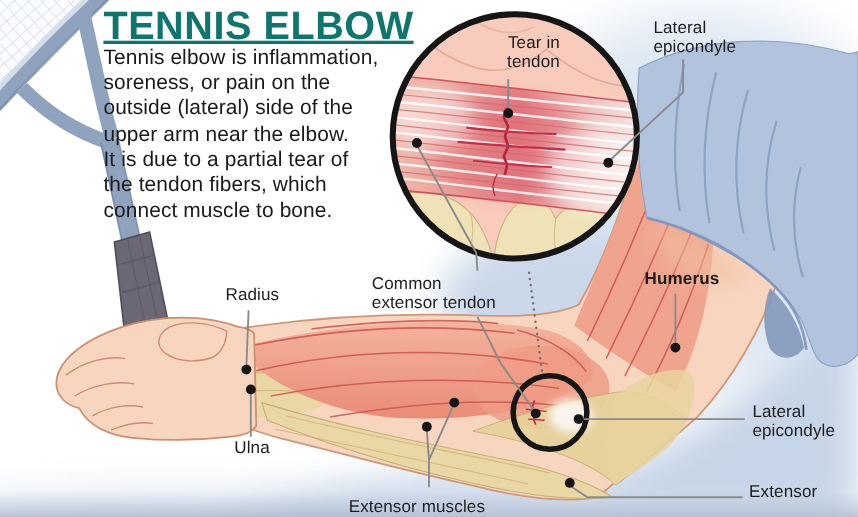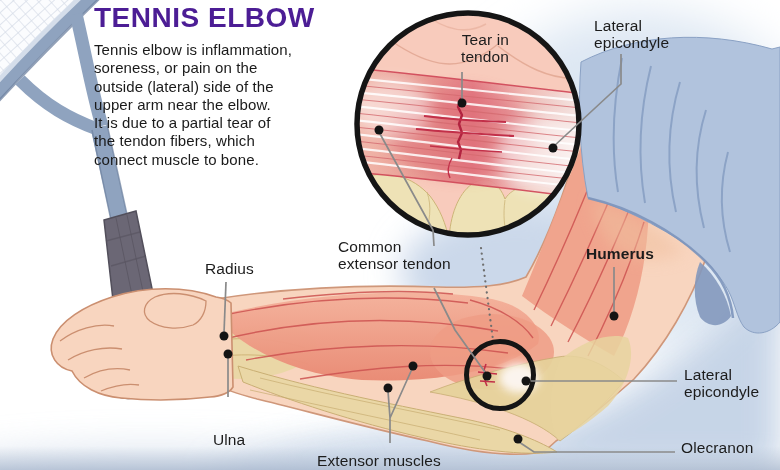--- a/index.html
+++ b/index.html
@@ -3,25 +3,26 @@
 <meta charset="utf-8">
 <style>
   html,body{margin:0;padding:0;background:#fff;}
   .stage{
     position:relative;width:780px;height:470px;overflow:hidden;background:#ffffff;
     font-family:"Liberation Sans",sans-serif;
   }
   .stage svg{position:absolute;left:0;top:0;}
   .txt{position:absolute;white-space:pre-line;color:#1e1e1e;}
   .title{
-    left:94px;top:2px;font-size:28px;font-weight:800;letter-spacing:.5px;
-    color:#4c1d95;
+    left:94px;top:2px;font-size:36px;font-weight:800;letter-spacing:.5px;
+    color:#0f766e;
+    text-decoration:underline;
   }
   .desc{
-    left:94px;top:41px;font-size:15px;line-height:1.22;color:#1a1a1a;
+    left:94px;top:41px;font-size:19px;line-height:1.22;color:#1a1a1a;
     font-weight:400;letter-spacing:.1px;
   }
   .lbl{font-size:15.5px;line-height:1.1;font-weight:500;letter-spacing:.1px;color:#1c1c1c;}
   .lbl.center{text-align:right;}
 </style>
 </head>
 <body>
 
 <div class="stage">
 
@@ -262,21 +263,21 @@
 upper arm near the elbow.
 It is due to a partial tear of
 the tendon fibers, which
 connect muscle to bone.</div>
 
   <div class="txt lbl center" style="left:415px;top:31px;width:94px;">Tear in
 tendon</div>
   <div class="txt lbl" style="left:594px;top:17px;">Lateral
 epicondyle</div>
   <div class="txt lbl" style="left:205px;top:260px;">Radius</div>
-  <div class="txt lbl" style="left:338px;top:238px;">Common
+  <div class="txt lbl" style="left:338px;top:250px;">Common
 extensor tendon</div>
   <div class="txt lbl" style="left:586px;top:245px;font-weight:bold;">Humerus</div>
-  <div class="txt lbl" style="left:213px;top:399px;margin-top:32px;">Ulna</div>
+  <div class="txt lbl" style="left:213px;top:399px;">Ulna</div>
   <div class="txt lbl" style="left:317px;top:440px;margin-top:12px;">Extensor muscles</div>
   <div class="txt lbl" style="left:684px;top:366px;">Lateral
 epicondyle</div>
-  <div class="txt lbl" style="left:681px;top:439px;">Olecranon</div>
+  <div class="txt lbl" style="left:681px;top:439px;">Extensor</div>
 </div>
 
 </body></html>

